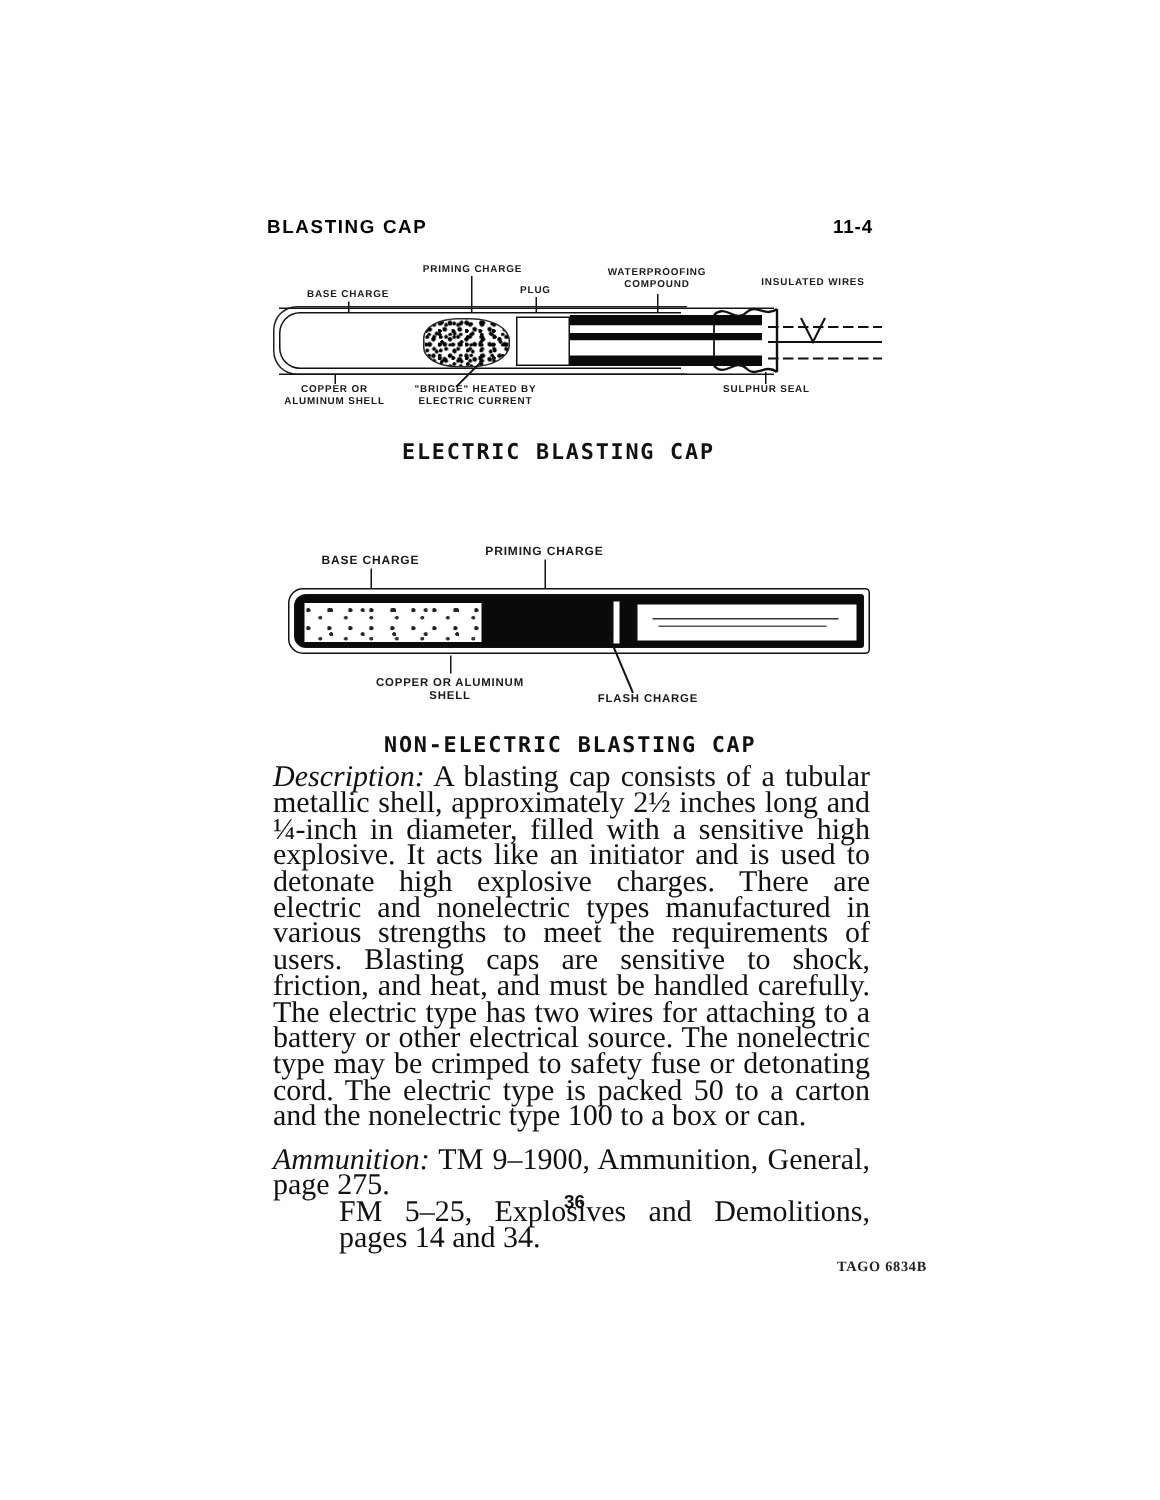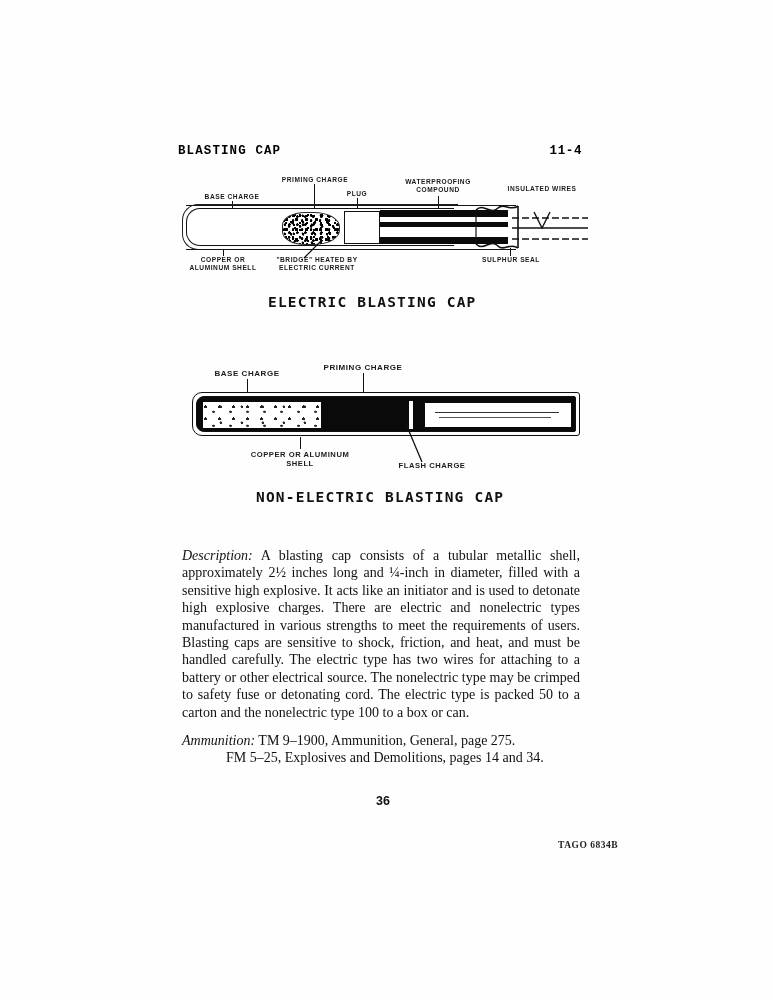--- a/index.html
+++ b/index.html
@@ -24,21 +24,21 @@
 
   
   .header {
     position: absolute;
     left: 178px;
     top: 144px;
     width: 404px;
     display: flex;
     justify-content: space-between;
     align-items: baseline;
-    font-family: Liberation Mono, monospace;
+    font-family: Liberation Sans, sans-serif;
     font-weight: bold;
     font-size: 12.5px;
     letter-spacing: 1.1px;
     color: #000;
   }
   .header .pagecode { letter-spacing: 0.6px; }
 
   
   .figure { position: absolute; }
 
@@ -212,24 +212,24 @@
     position: absolute;
     left: 14px; top: 14px;
     width: 112px; height: 1.1px;
     background: #555;
   }
 
   
   .body-text {
     position: absolute;
     left: 182px;
-    top: 547px;
+    top: 510px;
     width: 398px;
     font-family: "Liberation Serif", serif;
-    font-size: 14px;
+    font-size: 20px;
     line-height: 17.4px;
     color: #111;
     text-align: justify;
   }
   .body-text p { margin: 0 0 11px 0; }
   .lead { font-style: italic; }
   .refs-line2 {
     display: block;
     margin-left: 44px;
   }

